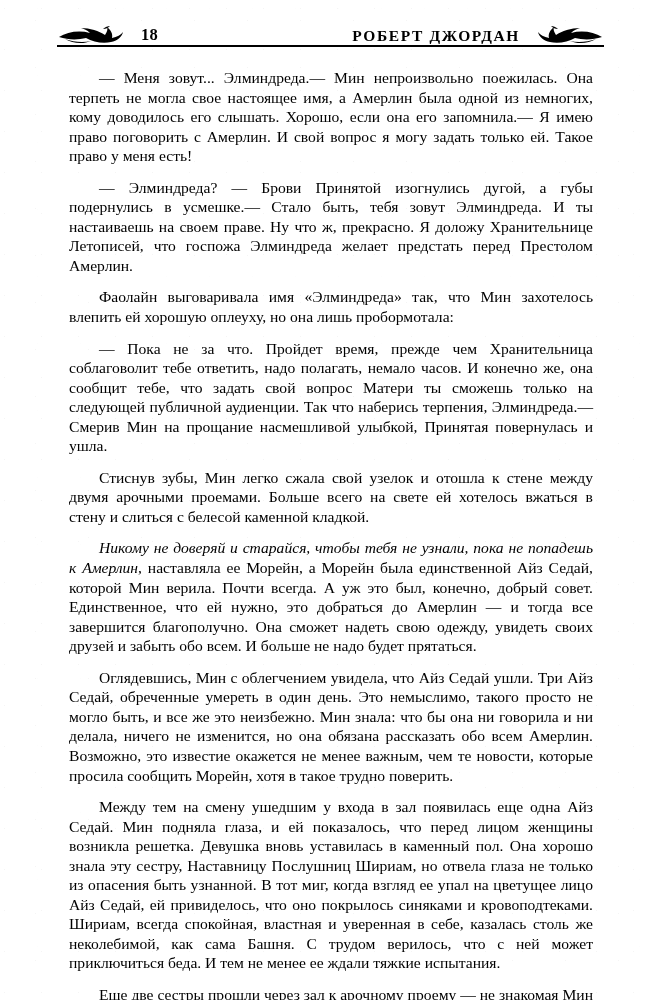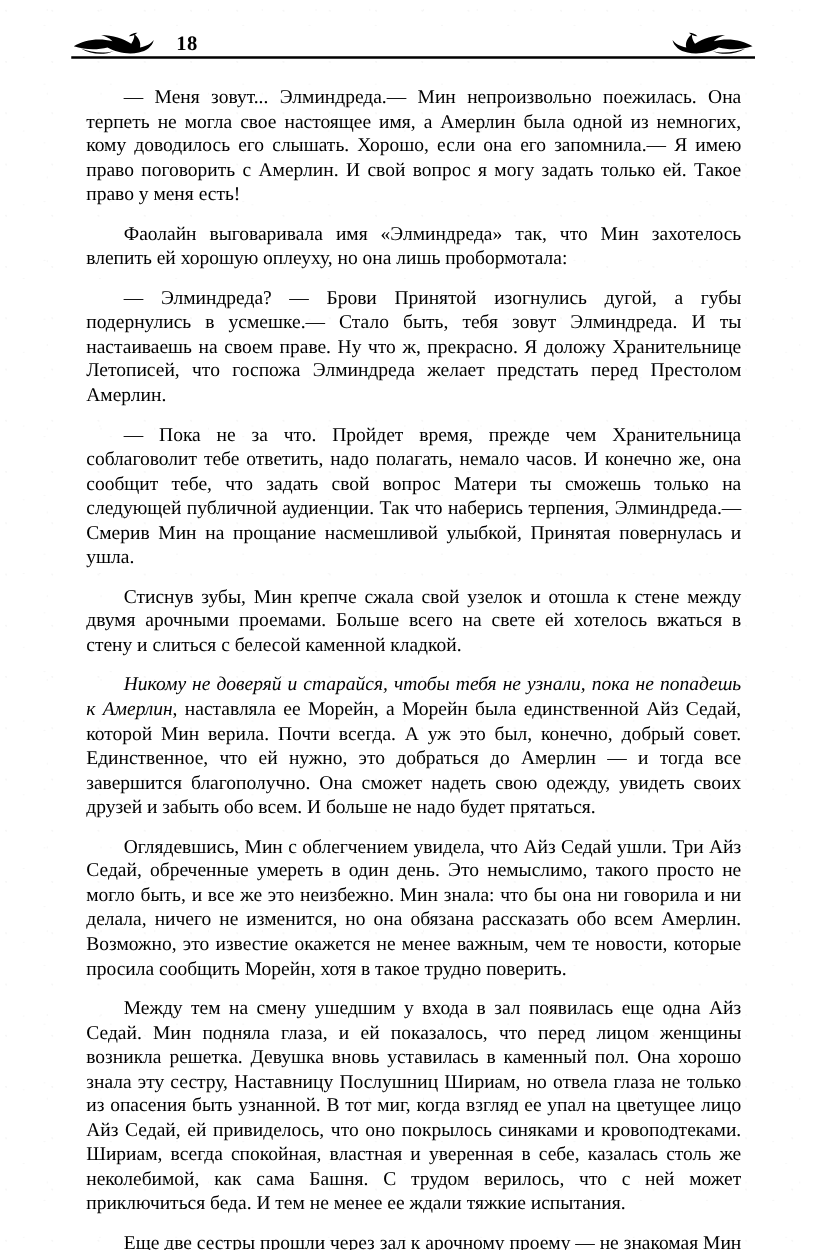--- a/index.html
+++ b/index.html
@@ -130,38 +130,39 @@
         <span class="ornament">
           <svg viewBox="0 0 68 20" xmlns="http://www.w3.org/2000/svg" aria-hidden="true">
             <path d="M2 11 C10 6, 22 4, 33 7 C30 4, 27 3, 24 2 C33 2, 42 5, 48 9 C50 6, 51 3, 50 1 C54 4, 56 8, 55 12 C60 11, 64 9, 66 6 C65 11, 60 15, 54 16 C46 18, 36 16, 29 12 C21 14, 11 14, 2 11 Z" fill="#000"></path>
             <path d="M8 13 C16 16, 26 17, 34 15 C27 18, 16 18, 8 13 Z" fill="#000"></path>
             <path d="M46 3 C48 1, 51 0, 53 0 C51 2, 49 3, 46 3 Z" fill="#000"></path>
           </svg>
         </span>
         <span class="page-number">18</span>
       </div>
       <div class="rh-right">
+        <span class="book-author">РОБЕРТ ДЖОРДАН</span>
         <span class="ornament flip">
           <svg viewBox="0 0 68 20" xmlns="http://www.w3.org/2000/svg" aria-hidden="true">
             <path d="M2 11 C10 6, 22 4, 33 7 C30 4, 27 3, 24 2 C33 2, 42 5, 48 9 C50 6, 51 3, 50 1 C54 4, 56 8, 55 12 C60 11, 64 9, 66 6 C65 11, 60 15, 54 16 C46 18, 36 16, 29 12 C21 14, 11 14, 2 11 Z" fill="#000"></path>
             <path d="M8 13 C16 16, 26 17, 34 15 C27 18, 16 18, 8 13 Z" fill="#000"></path>
             <path d="M46 3 C48 1, 51 0, 53 0 C51 2, 49 3, 46 3 Z" fill="#000"></path>
           </svg>
         </span>
       </div>
     </div>
   </div>
   <div class="rule"></div>
 
   <div class="body-text">
     <p>— Меня зовут... Элминдреда.— Мин непроизвольно поежилась. Она терпеть не могла свое настоящее имя, а Амерлин была одной из немногих, кому доводилось его слышать. Хорошо, если она его запомнила.— Я имею право поговорить с Амерлин. И свой вопрос я могу задать только ей. Такое право у меня есть!</p>
+    <p>— Элминдреда? — Брови Принятой изогнулись дугой, а губы подернулись в усмешке.— Стало быть, тебя зовут Элминдреда. И ты настаиваешь на своем праве. Ну что ж, прекрасно. Я доложу Хранительнице Летописей, что госпожа Элминдреда желает предстать перед Престолом Амерлин.</p>
     <p>Фаолайн выговаривала имя «Элминдреда» так, что Мин захотелось влепить ей хорошую оплеуху, но она лишь пробормотала:</p>
-    <p>— Элминдреда? — Брови Принятой изогнулись дугой, а губы подернулись в усмешке.— Стало быть, тебя зовут Элминдреда. И ты настаиваешь на своем праве. Ну что ж, прекрасно. Я доложу Хранительнице Летописей, что госпожа Элминдреда желает предстать перед Престолом Амерлин.</p>
     <p>— Пока не за что. Пройдет время, прежде чем Хранительница соблаговолит тебе ответить, надо полагать, немало часов. И конечно же, она сообщит тебе, что задать свой вопрос Матери ты сможешь только на следующей публичной аудиенции. Так что наберись терпения, Элминдреда.— Смерив Мин на прощание насмешливой улыбкой, Принятая повернулась и ушла.</p>
-    <p>Стиснув зубы, Мин крепче сжала свой узелок и отошла к стене между двумя арочными проемами. Больше всего на свете ей хотелось вжаться в стену и слиться с белесой каменной кладкой.</p>
+    <p>Стиснув зубы, Мин легко сжала свой узелок и отошла к стене между двумя арочными проемами. Больше всего на свете ей хотелось вжаться в стену и слиться с белесой каменной кладкой.</p>
     <p class="italic"><i>Никому не доверяй и старайся, чтобы тебя не узнали, пока не попадешь к Амерлин</i><span>, наставляла ее Морейн, а Морейн была единственной Айз Седай, которой Мин верила. Почти всегда. А уж это был, конечно, добрый совет. Единственное, что ей нужно, это добраться до Амерлин — и тогда все завершится благополучно. Она сможет надеть свою одежду, увидеть своих друзей и забыть обо всем. И больше не надо будет прятаться.</span></p>
     <p>Оглядевшись, Мин с облегчением увидела, что Айз Седай ушли. Три Айз Седай, обреченные умереть в один день. Это немыслимо, такого просто не могло быть, и все же это неизбежно. Мин знала: что бы она ни говорила и ни делала, ничего не изменится, но она обязана рассказать обо всем Амерлин. Возможно, это известие окажется не менее важным, чем те новости, которые просила сообщить Морейн, хотя в такое трудно поверить.</p>
     <p>Между тем на смену ушедшим у входа в зал появилась еще одна Айз Седай. Мин подняла глаза, и ей показалось, что перед лицом женщины возникла решетка. Девушка вновь уставилась в каменный пол. Она хорошо знала эту сестру, Наставницу Послушниц Шириам, но отвела глаза не только из опасения быть узнанной. В тот миг, когда взгляд ее упал на цветущее лицо Айз Седай, ей привиделось, что оно покрылось синяками и кровоподтеками. Шириам, всегда спокойная, властная и уверенная в себе, казалась столь же неколебимой, как сама Башня. С трудом верилось, что с ней может приключиться беда. И тем не менее ее ждали тяжкие испытания.</p>
     <p>Еще две сестры прошли через зал к арочному проему — не знакомая Мин Айз Седай, укутанная в шаль Коричневых Айя, сопровождала к выходу дородную женщину в платье из тонкой узорчатой красной шерсти. Та, несмотря на свою полноту, ступала легко, словно девушка, и на лице ее светилась довольная улыбка. Коричневая сестра улыбалась в</p>
   </div>
 
   <div class="grain"></div>
 </div>
 
 </body></html>

